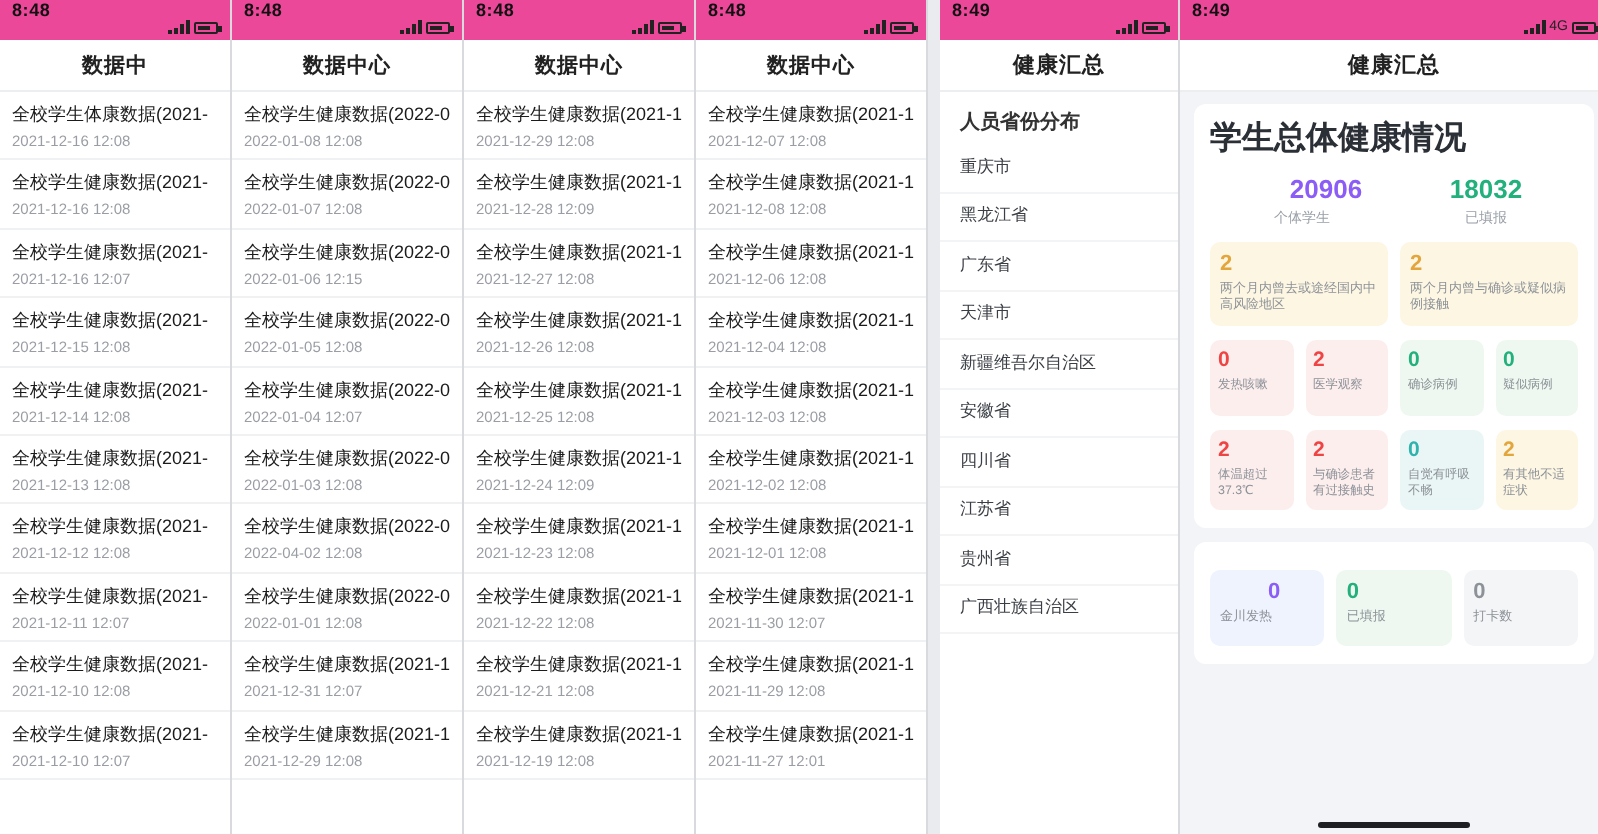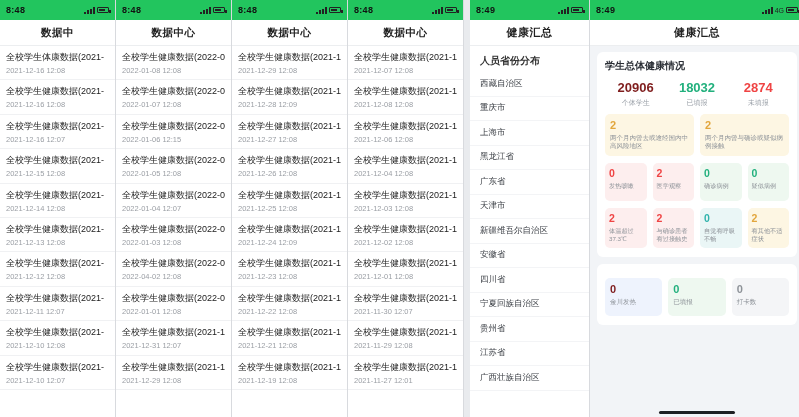--- a/index.html
+++ b/index.html
@@ -22,25 +22,26 @@
     height: 417px;
     background: #ffffff;
     position: relative;
     overflow: hidden;
     border-right: 1px solid #d8dade;
     flex: 0 0 auto;
   }
   .statusbar {
     height: 20px;
     display: flex;
-    align-items: center;
+    align-items: flex-start;
     padding: 0 6px;
     font-size: 9px;
     color: #111;
-    background: #22c55e;
+    background: #ec4899;
+    flex-direction: column;
   }
   .statusbar .clock { font-weight: bold; letter-spacing: .3px; }
   .statusbar .sb-right {
     margin-left: auto;
     display: flex;
     align-items: center;
     gap: 2px;
     font-size: 7px;
     color: #222;
   }
@@ -140,21 +141,21 @@
   .date-txt { font-size:9.5px; color:#3b82f6; letter-spacing:1px; }
   .dir-link { margin-left:auto; font-size:8.5px; color:#9aa0a8; }
 
   .card {
     background:#ffffff;
     border-radius:6px;
     padding: 7px 8px 9px 8px;
     margin-bottom: 7px;
   }
   .card-title {
-    font-size: 10px;
+    font-size: 16px;
     color: #2b2f36;
     font-weight: 600;
     margin-bottom: 7px;
   }
   .stat-row { display:flex; }
   .stat-row.three > div { flex:1; text-align:center; }
   .stat-big { font-size: 13px; line-height: 15px; font-weight: 600; }
   .stat-lbl { font-size: 7px; color:#9aa0a8; margin-top:3px; line-height:9px; }
 
   .tile-row { display:flex; gap:6px; margin-top:7px; }
@@ -170,21 +171,21 @@
   .tile-row.four .tile { padding: 4px 3px 5px 4px; }
   .tile-row.four .tile .tv { font-size:10.5px; }
   .tile-row.four .tile .tl { font-size:6.2px; }
 
   .bg-amber { background:#fdf6e3; }
   .bg-red   { background:#fdeeee; }
   .bg-green { background:#eef8f0; }
   .bg-blue  { background:#eef3fd; }
   .bg-teal  { background:#eaf6f6; }
   .bg-grey  { background:#f4f5f7; }
-  .c-blue{color:#7f1d1d;} .c-green{color:#22b07d;} .c-red{color:#ef4444;}
+  .c-blue{color:#8b5cf6;margin-left:24px;} .c-green{color:#22b07d;} .c-red{color:#ef4444;}
   .c-amber{color:#e2a63c;} .c-teal{color:#2fb3ac;} .c-grey{color:#8d9298;}
 
   .home-ind {
     position:absolute; bottom:3px; left:50%; transform:translateX(-50%);
     width:76px; height:3px; border-radius:2px; background:#1d1f22;
   }
   .gap-col { width: 6px; background:#e9ebee; flex:0 0 auto; }
 </style>
 </head>
 <body>
@@ -454,32 +455,29 @@
         <span class="batt">
             <i></i>
           </span>
       </span>
     </div>
     <div class="navbar">
       <span class="nav-title">健康汇总</span>
     </div>
     <div class="prov-title">人员省份分布</div>
     <div class="prov-list">
-      <div class="prov-item">西藏自治区</div>
       <div class="prov-item">重庆市</div>
-      <div class="prov-item">上海市</div>
       <div class="prov-item">黑龙江省</div>
       <div class="prov-item">广东省</div>
       <div class="prov-item">天津市</div>
       <div class="prov-item">新疆维吾尔自治区</div>
       <div class="prov-item">安徽省</div>
       <div class="prov-item">四川省</div>
-      <div class="prov-item">宁夏回族自治区</div>
+      <div class="prov-item">江苏省</div>
       <div class="prov-item">贵州省</div>
-      <div class="prov-item">江苏省</div>
       <div class="prov-item">广西壮族自治区</div>
     </div>
   </div>
 
   <div class="phone dash-phone">
     <div class="statusbar">
       <span class="clock">8:49</span>
       <span class="sb-right">
         <span class="bars">
             <i></i>
@@ -505,24 +503,20 @@
 
         <div class="stat-row three">
           <div>
             <div class="stat-big c-blue">20906</div>
             <div class="stat-lbl">个体学生</div>
           </div>
           <div>
             <div class="stat-big c-green">18032</div>
             <div class="stat-lbl">已填报</div>
           </div>
-          <div>
-            <div class="stat-big c-red">2874</div>
-            <div class="stat-lbl">未填报</div>
-          </div>
         </div>
 
         <div class="tile-row">
           <div class="tile bg-amber">
             <div class="tv c-amber">2</div>
             <div class="tl">两个月内曾去或途经国内中高风险地区</div>
           </div>
           <div class="tile bg-amber">
             <div class="tv c-amber">2</div>
             <div class="tl">两个月内曾与确诊或疑似病例接触</div>

